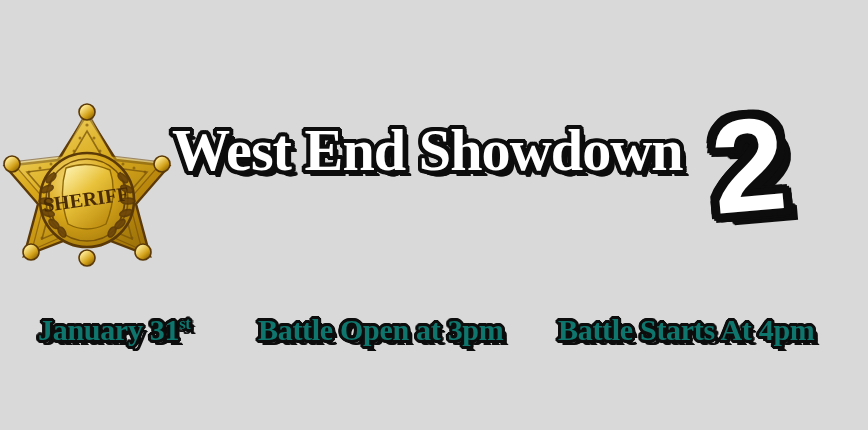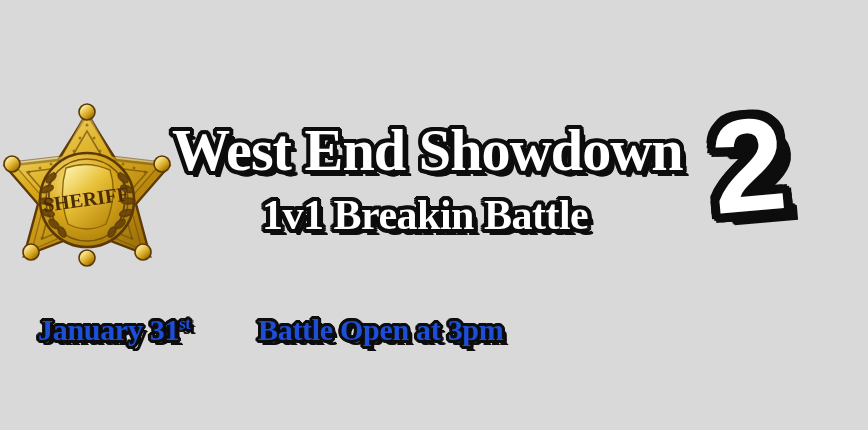--- a/index.html
+++ b/index.html
@@ -43,21 +43,21 @@
       -4px  2px 0 #0d0d0d,  4px  2px 0 #0d0d0d,
       -2px -4px 0 #0d0d0d,  2px -4px 0 #0d0d0d,
       -2px  4px 0 #0d0d0d,  2px  4px 0 #0d0d0d,
        5px  5px 0 #0d0d0d,  5px  6px 0 #0d0d0d,
        6px  6px 0 #0d0d0d;
     white-space: nowrap;
     font-family: "Liberation Serif", serif;
     font-weight: bold;
   }
   .outlined-sm {
-    color: #1d4ed8;
+    color: #0f766e;
     text-shadow:
       -2px -2px 0 #0d0d0d,  2px -2px 0 #0d0d0d,
       -2px  2px 0 #0d0d0d,  2px  2px 0 #0d0d0d,
       -3px  0   0 #0d0d0d,  3px  0   0 #0d0d0d,
        0   -3px 0 #0d0d0d,  0    3px 0 #0d0d0d,
       -3px -1px 0 #0d0d0d,  3px -1px 0 #0d0d0d,
       -3px  1px 0 #0d0d0d,  3px  1px 0 #0d0d0d,
       -1px -3px 0 #0d0d0d,  1px -3px 0 #0d0d0d,
       -1px  3px 0 #0d0d0d,  1px  3px 0 #0d0d0d,
        4px  4px 0 #0d0d0d,  4px  5px 0 #0d0d0d,
@@ -243,26 +243,26 @@
 
       <text x="85" y="108" text-anchor="middle" font-family="Liberation Serif, serif" font-weight="bold" font-size="20" fill="#4a2c05" transform="rotate(-8 85 108)">SHERIFF</text>
     </svg>
 
   </div>
 
   <div id="title-main" class="outlined">West End Showdown</div>
 
   <div id="edition-number">2</div>
 
-  <div id="title-sub" class="outlined">1v1 Breakin Battle</div>
 
   <div id="info-row">
 
     <div id="info-date" class="info-item outlined-sm">
       <span>January 31</span><span class="sup">st</span>
     </div>
 
     <div id="info-doors" class="info-item outlined-sm">Battle Open at 3pm</div>
 
+    <div id="info-battle" class="info-item outlined-sm">Battle Starts At 4pm</div>
 
   </div>
 
 </div>
 
 </body></html>

